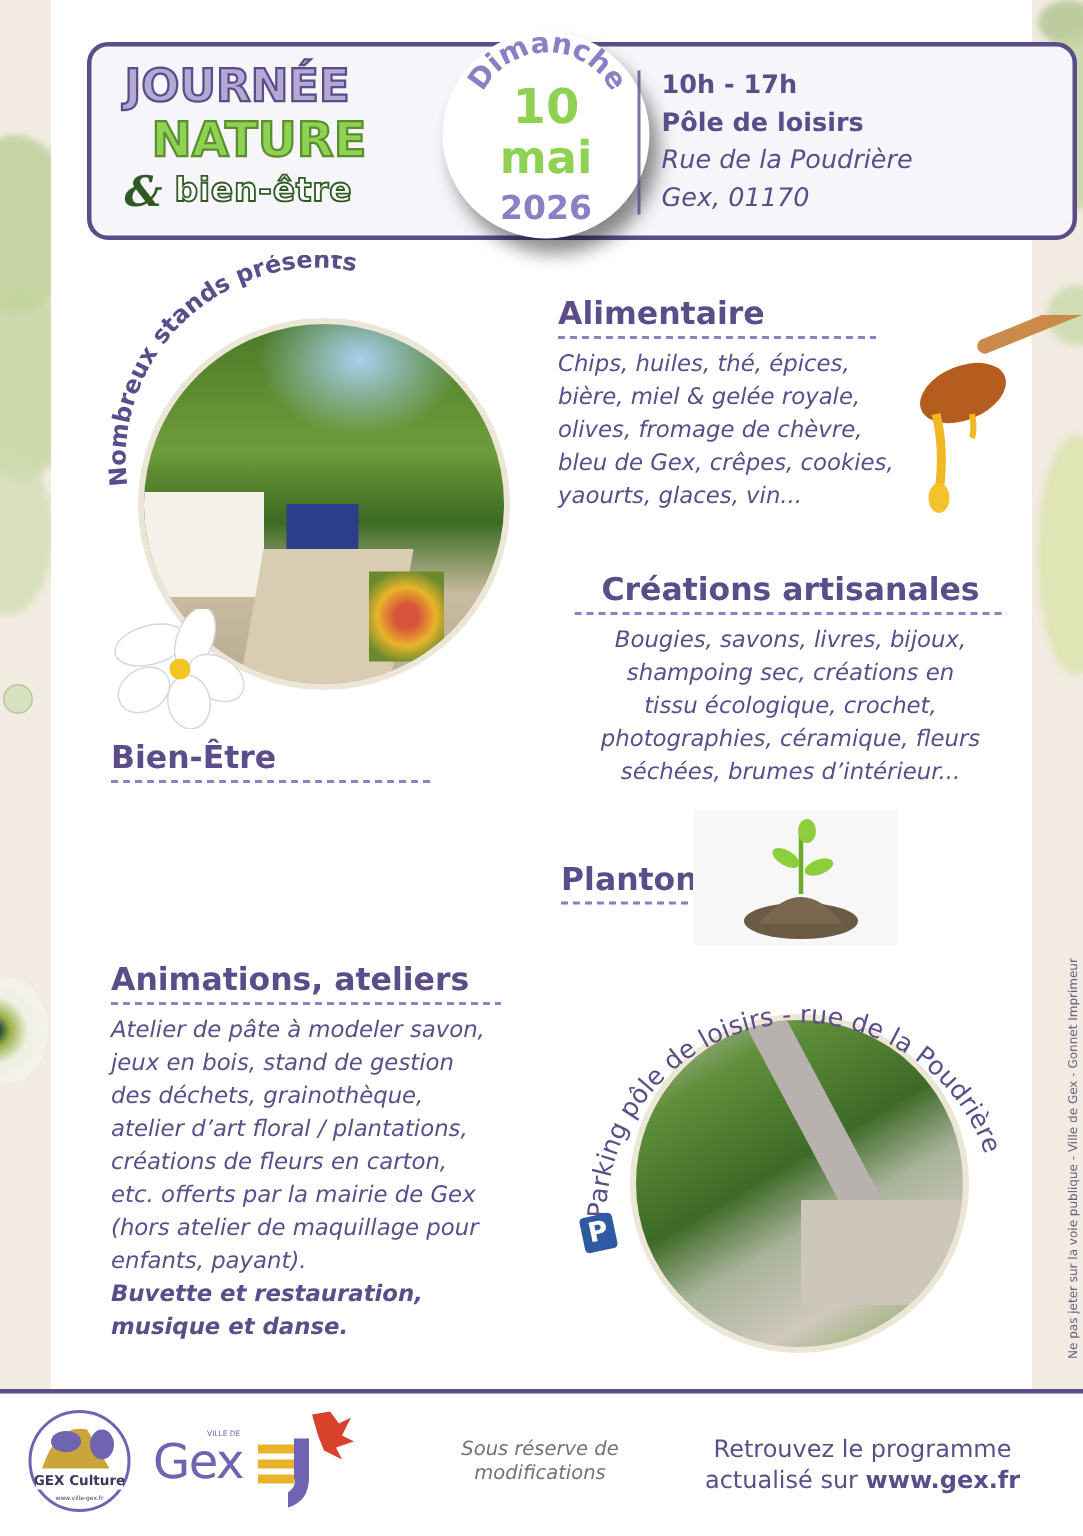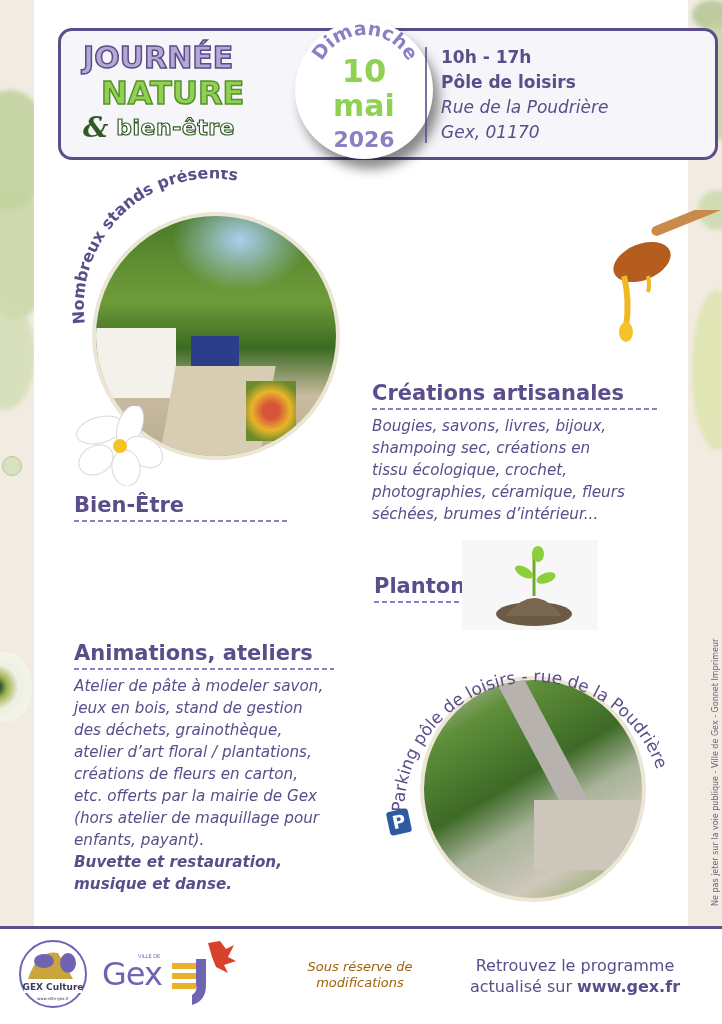--- a/index.html
+++ b/index.html
@@ -116,21 +116,21 @@
 
   
   .footer {
     position: absolute; left: 0; top: 926px; width: 722px; height: 98px; background: #ffffff;
     border-top: 3px solid #5b4d8a;
   }
   .logo-culture { position: absolute; left: 18px; top: 10px; width: 70px; height: 70px; }
   .logo-gex { position: absolute; left: 102px; top: 10px; width: 140px; height: 70px; }
   .gex-text { position: absolute; left: 0; top: 16px; font-size: 32px; color: #6f64b2; letter-spacing: -1px; }
   .ville-de { position: absolute; left: 36px; top: 14px; font-size: 5px; color: #6f64b2; }
-  .footer-note { position: absolute; left: 290px; top: 30px; width: 140px; text-align: center; font-style: italic; font-size: 13px; line-height: 16px; color: #a16207; }
+  .footer-note { position: absolute; left: 290px; top: 30px; width: 140px; text-align: center; font-style: italic; font-size: 13px; line-height: 16px; color: #737373; }
   .footer-cta { position: absolute; left: 458px; top: 26px; width: 234px; text-align: center; font-size: 16px; line-height: 21px; color: #5b4d8a; }
   .footer-url { font-weight: bold; }
 </style>
 </head>
 <body>
 
 <div class="side-left">
   <div class="leaf-blob" style="left:-30px;top:90px;width:80px;height:120px;background:#b9cd92;"></div>
   <div class="leaf-blob" style="left:-20px;top:190px;width:70px;height:130px;background:#c3d59e;"></div>
   <div class="leaf-blob" style="left:-25px;top:300px;width:60px;height:110px;background:#cfdcb0;"></div>
@@ -199,29 +199,38 @@
         <ellipse cx="28" cy="24" rx="24" ry="13" transform="rotate(-15 28 24)"></ellipse>
         <ellipse cx="58" cy="20" rx="12" ry="22" transform="rotate(20 58 20)"></ellipse>
         <ellipse cx="72" cy="46" rx="20" ry="14" transform="rotate(30 72 46)"></ellipse>
         <ellipse cx="54" cy="62" rx="14" ry="18" transform="rotate(-10 54 62)"></ellipse>
         <ellipse cx="24" cy="54" rx="18" ry="14" transform="rotate(-30 24 54)"></ellipse>
       </g>
       <circle cx="48" cy="40" r="7" fill="#f2c523"></circle>
     </svg>
   </div>
 
+  <div class="section" style="left:338px;top:196px;">
+    <div class="sec-title">Alimentaire</div>
+    <div class="sec-dash" style="width:212px;"></div>
+    <div class="sec-body">Chips, huiles, thé, épices,
+bière, miel &amp; gelée royale,
+olives, fromage de chèvre,
+bleu de Gex, crêpes, cookies,
+yaourts, glaces, vin...</div>
+  </div>
   <svg class="honey" viewBox="0 0 120 140" style="left:576px;top:210px;">
     <rect x="40" y="18" width="90" height="10" rx="5" fill="#c98a4a" transform="rotate(-22 40 18)"></rect>
     <ellipse cx="32" cy="52" rx="30" ry="18" fill="#b45d1f" transform="rotate(-22 32 52)"></ellipse>
     <path d="M 14 66 Q 20 90 16 118" stroke="#f0b824" stroke-width="6" fill="none"></path>
     <ellipse cx="16" cy="122" rx="7" ry="10" fill="#f4c32c"></ellipse>
     <path d="M 38 66 Q 40 76 38 82" stroke="#f0b824" stroke-width="4" fill="none"></path>
   </svg>
 
-  <div class="section" style="left:338px;top:380px;">
+  <div class="section" style="left:349px;top:380px;text-align:center;">
     <div class="sec-title">Créations artisanales</div>
     <div class="sec-dash" style="width:288px;"></div>
     <div class="sec-body">Bougies, savons, livres, bijoux,
 shampoing sec, créations en
 tissu écologique, crochet,
 photographies, céramique, fleurs
 séchées, brumes d’intérieur...</div>
   </div>
 
   <div class="section" style="left:40px;top:492px;">

